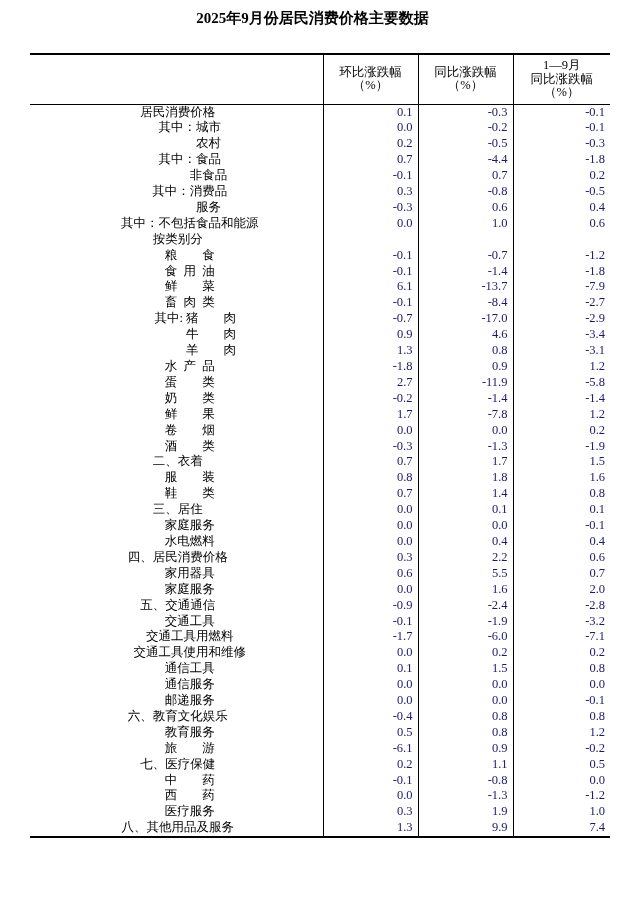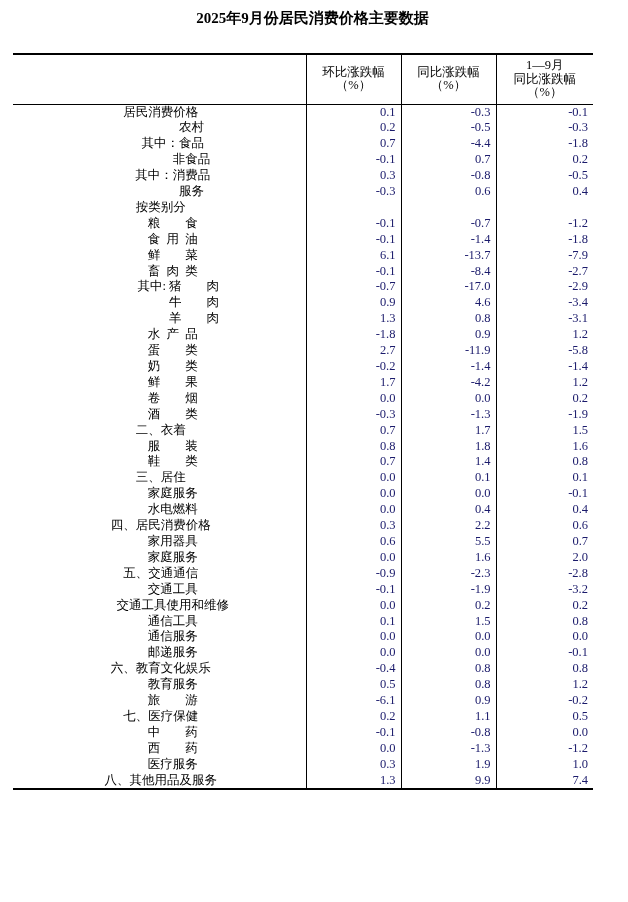--- a/index.html
+++ b/index.html
@@ -6,21 +6,21 @@
   body{
     width:628px;height:902px;background:#ffffff;position:relative;overflow:hidden;
     font-family:"Liberation Serif","DejaVu Serif",serif;color:#000;
   }
   .title{
     position:absolute;top:5px;left:0;width:617px;margin:4px;
     text-align:center;font-size:15px;font-weight:bold;color:#000;
     font-family:"Liberation Serif","DejaVu Serif",serif;
   }
   table.cpi{
-    position:absolute;left:13px;top:53px;width:580px;
+    position:absolute;left:30px;top:53px;width:580px;
     border-collapse:collapse;table-layout:fixed;
     border-top:2px solid #000;border-bottom:2px solid #000;
   }
   table.cpi col.c-label{width:293px;}
   table.cpi col.c-num{width:95px;}
   table.cpi col.c-num-last{width:97px;}
   thead tr{border-bottom:1px solid #000;}
   th{
     font-weight:normal;font-size:12.5px;line-height:13.5px;
     vertical-align:middle;text-align:center;padding:4px 0;
@@ -76,20 +76,26 @@
     </tr>
   </thead>
   <tbody id="tbody">
       <tr>
         <td class="lbl ind0"><span>居民消费价格</span></td>
         <td class="num sep">0.1</td>
         <td class="num sep">-0.3</td>
         <td class="num sep">-0.1</td>
       </tr>
       <tr>
+        <td class="lbl ind1"><span class="pfx">其中：</span><span>城市</span></td>
+        <td class="num sep">0.0</td>
+        <td class="num sep">-0.2</td>
+        <td class="num sep">-0.1</td>
+      </tr>
+      <tr>
         <td class="lbl ind1"><span class="pfx hide">其中：</span><span>农村</span></td>
         <td class="num sep">0.2</td>
         <td class="num sep">-0.5</td>
         <td class="num sep">-0.3</td>
       </tr>
       <tr>
         <td class="lbl ind1"><span class="pfx">其中：</span><span>食品</span></td>
         <td class="num sep">0.7</td>
         <td class="num sep">-4.4</td>
         <td class="num sep">-1.8</td>
@@ -106,20 +112,26 @@
         <td class="num sep">-0.8</td>
         <td class="num sep">-0.5</td>
       </tr>
       <tr>
         <td class="lbl ind1"><span class="pfx hide">其中：</span><span>服务</span></td>
         <td class="num sep">-0.3</td>
         <td class="num sep">0.6</td>
         <td class="num sep">0.4</td>
       </tr>
       <tr>
+        <td class="lbl ind1"><span class="pfx">其中：</span><span>不包括食品和能源</span></td>
+        <td class="num sep">0.0</td>
+        <td class="num sep">1.0</td>
+        <td class="num sep">0.6</td>
+      </tr>
+      <tr>
         <td class="lbl ind0"><span>按类别分</span></td>
         <td class="num sep"></td>
         <td class="num sep"></td>
         <td class="num sep"></td>
       </tr>
       <tr>
         <td class="lbl ind1"><span class="spread">
             <span>粮</span>
             <span>食</span>
           </span></td>
@@ -210,21 +222,21 @@
         <td class="num sep">-0.2</td>
         <td class="num sep">-1.4</td>
         <td class="num sep">-1.4</td>
       </tr>
       <tr>
         <td class="lbl ind1"><span class="spread">
             <span>鲜</span>
             <span>果</span>
           </span></td>
         <td class="num sep">1.7</td>
-        <td class="num sep">-4.2</td>
+        <td class="num sep">-7.8</td>
         <td class="num sep">1.2</td>
       </tr>
       <tr>
         <td class="lbl ind1"><span class="spread">
             <span>卷</span>
             <span>烟</span>
           </span></td>
         <td class="num sep">0.0</td>
         <td class="num sep">0.0</td>
         <td class="num sep">0.2</td>
@@ -294,28 +306,34 @@
       </tr>
       <tr>
         <td class="lbl ind1"><span>家庭服务</span></td>
         <td class="num sep">0.0</td>
         <td class="num sep">1.6</td>
         <td class="num sep">2.0</td>
       </tr>
       <tr>
         <td class="lbl ind0"><span>五、交通通信</span></td>
         <td class="num sep">-0.9</td>
-        <td class="num sep">-2.3</td>
+        <td class="num sep">-2.4</td>
         <td class="num sep">-2.8</td>
       </tr>
       <tr>
         <td class="lbl ind1"><span>交通工具</span></td>
         <td class="num sep">-0.1</td>
         <td class="num sep">-1.9</td>
         <td class="num sep">-3.2</td>
+      </tr>
+      <tr>
+        <td class="lbl ind1"><span>交通工具用燃料</span></td>
+        <td class="num sep">-1.7</td>
+        <td class="num sep">-6.0</td>
+        <td class="num sep">-7.1</td>
       </tr>
       <tr>
         <td class="lbl ind1"><span>交通工具使用和维修</span></td>
         <td class="num sep">0.0</td>
         <td class="num sep">0.2</td>
         <td class="num sep">0.2</td>
       </tr>
       <tr>
         <td class="lbl ind1"><span>通信工具</span></td>
         <td class="num sep">0.1</td>

